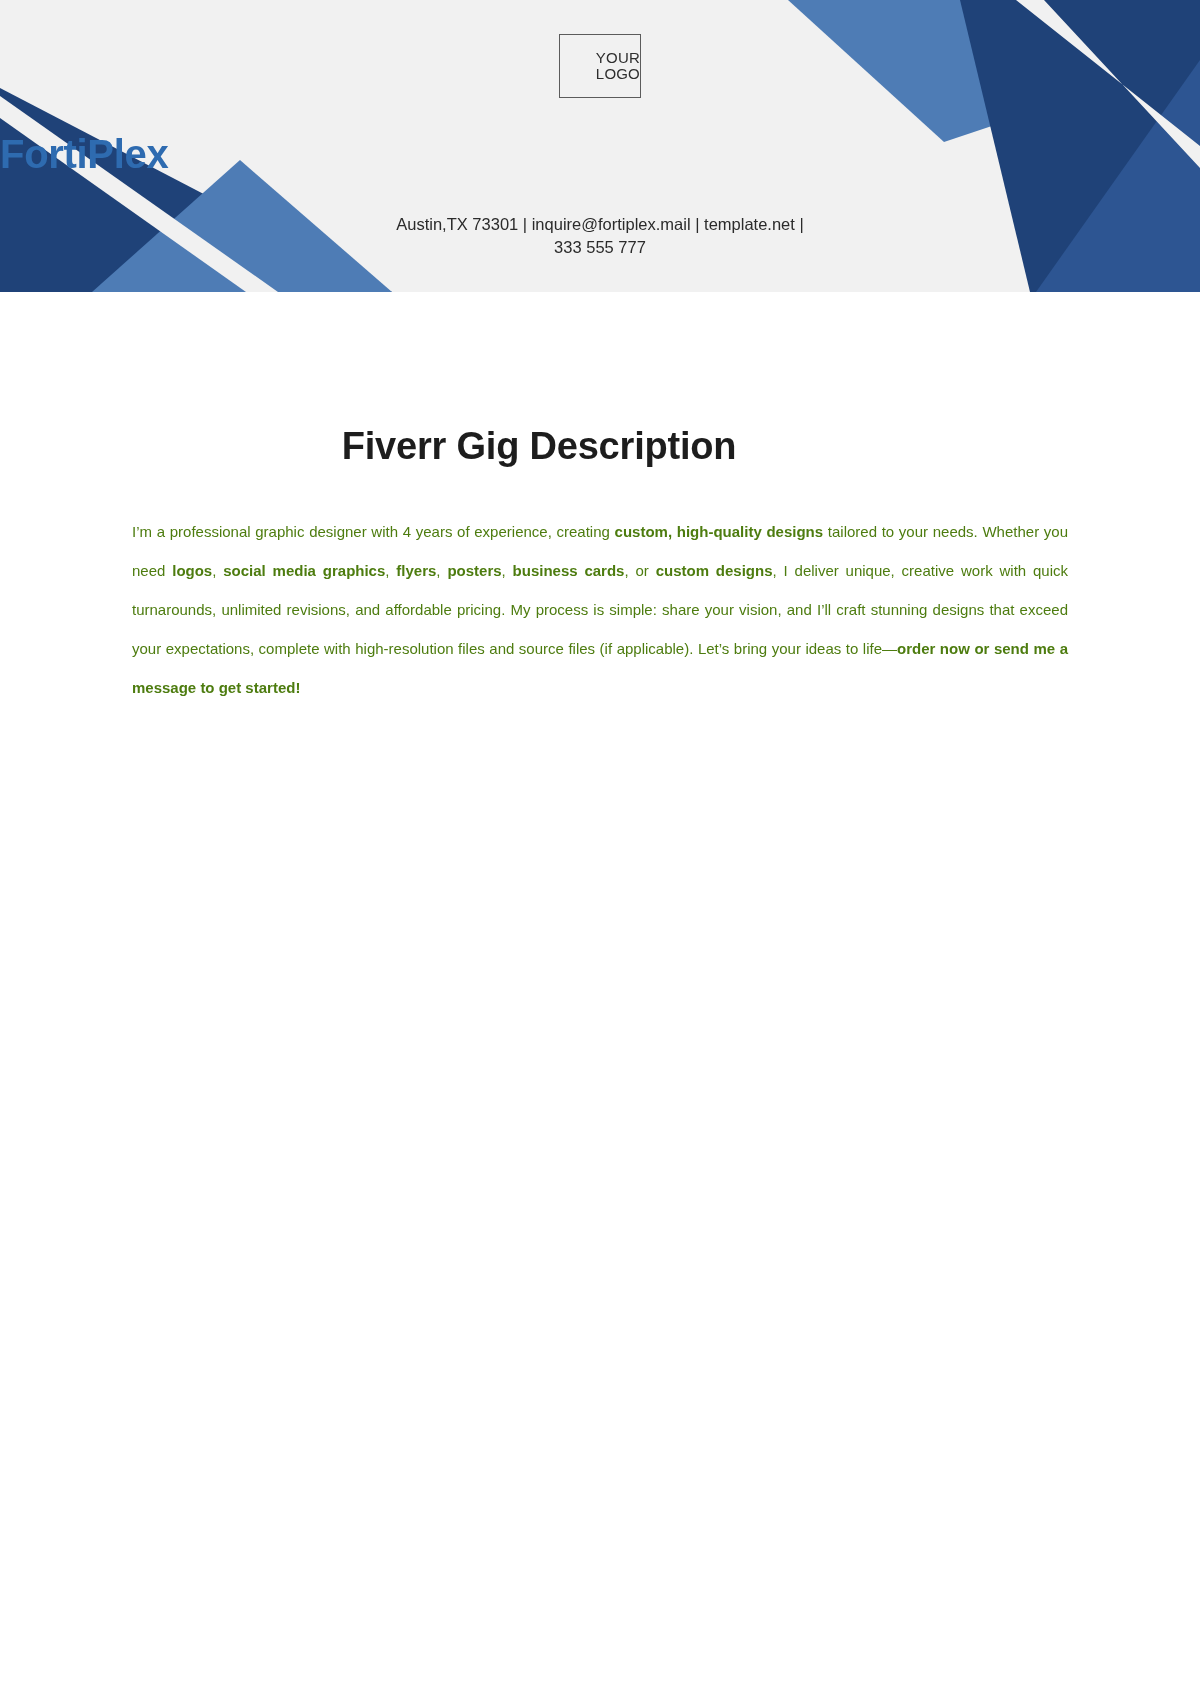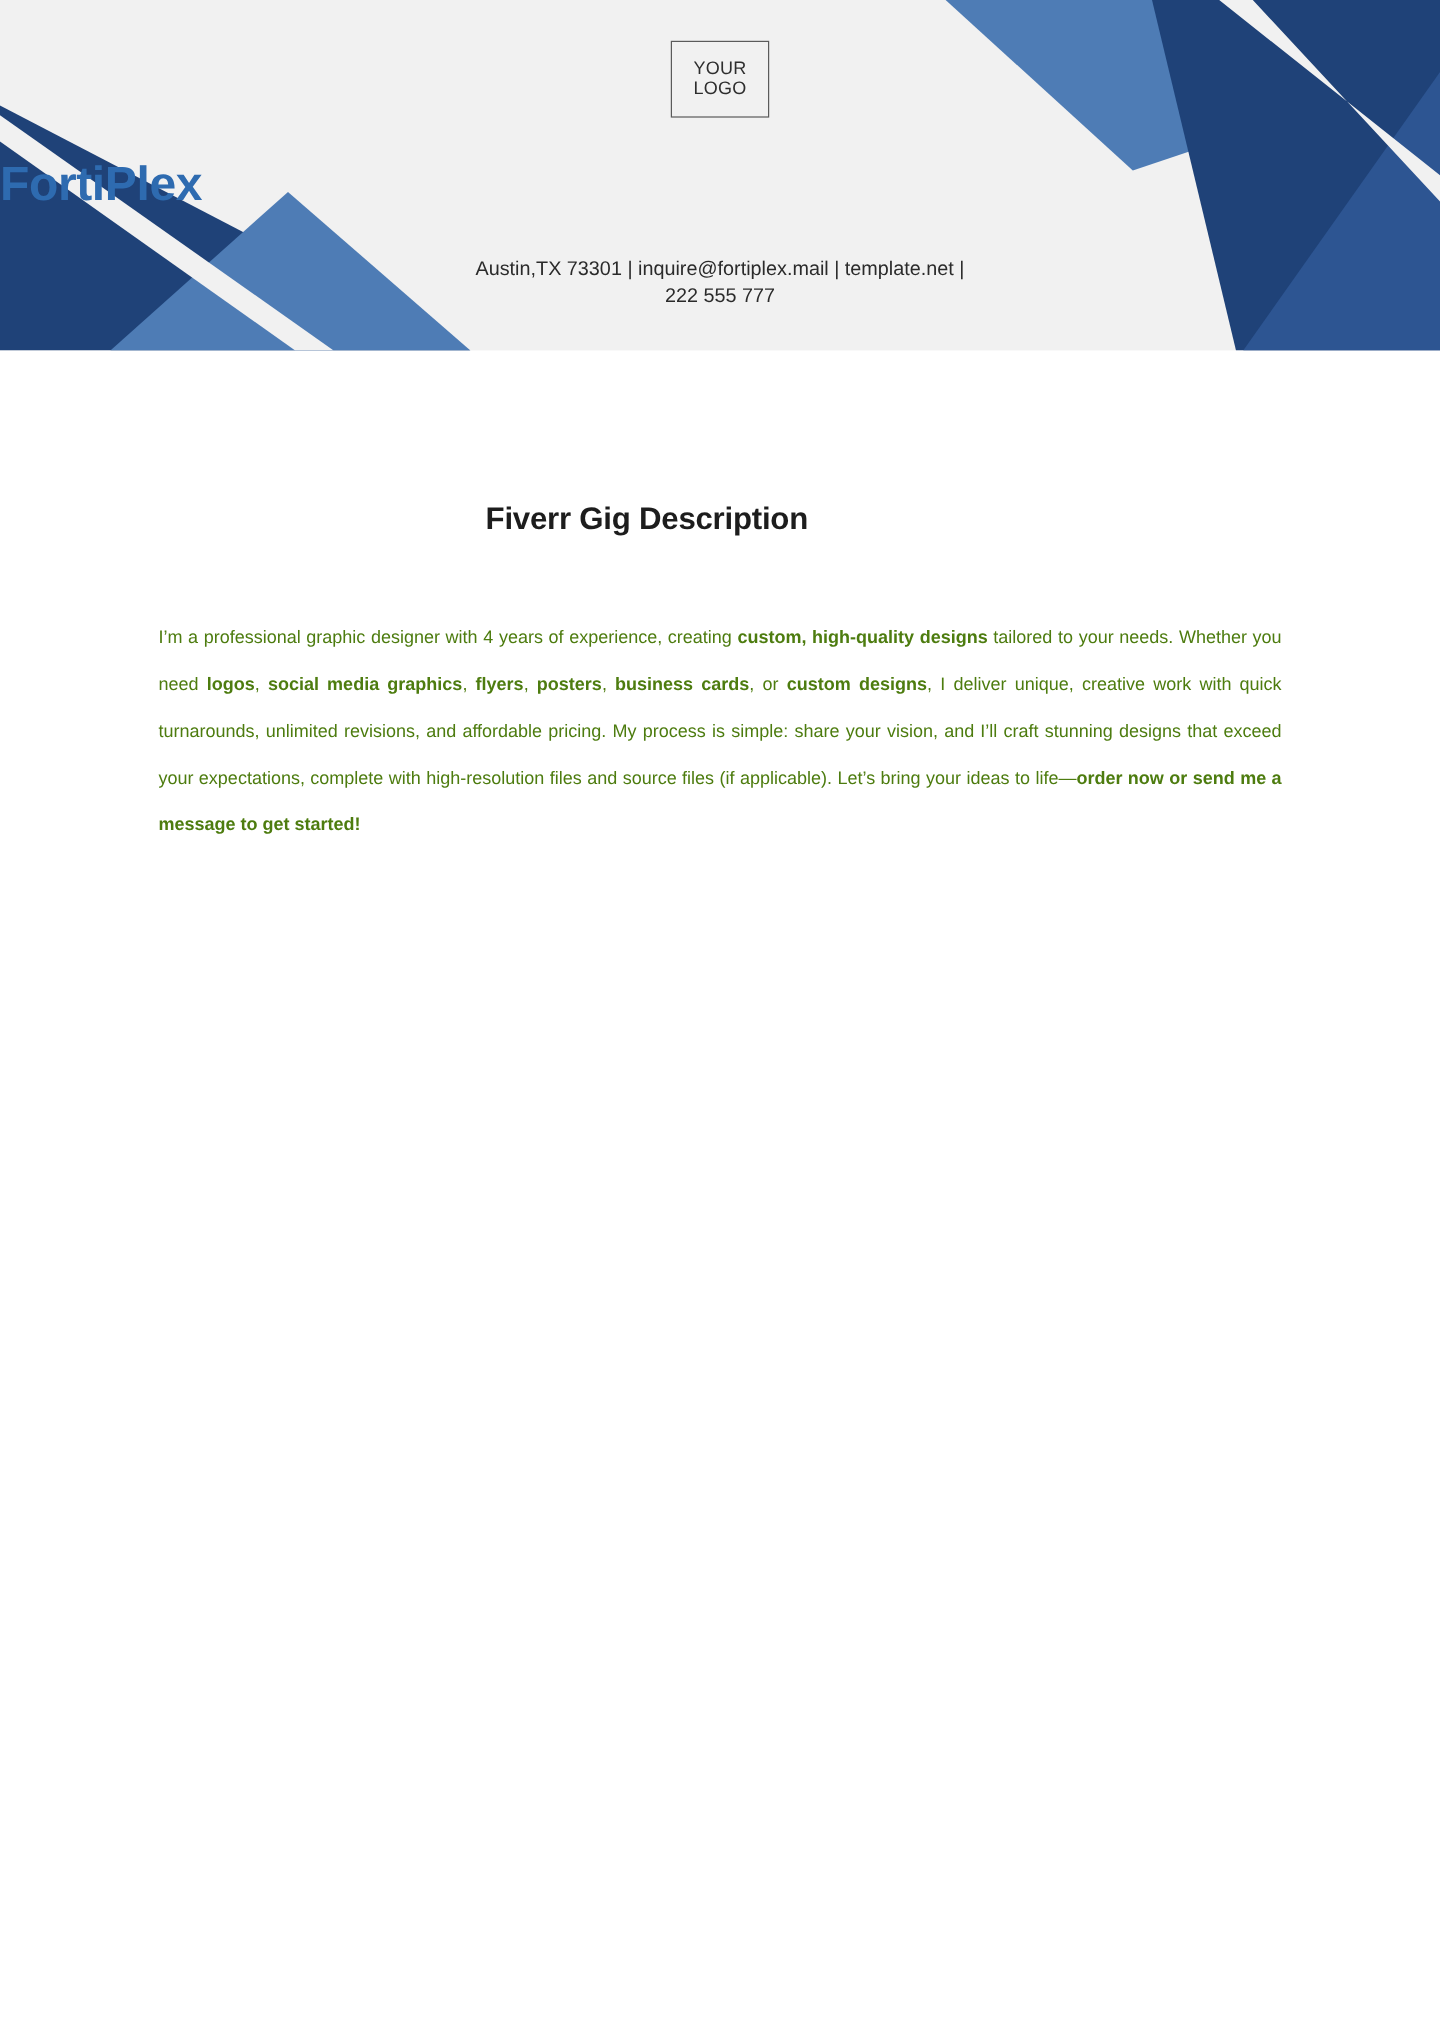--- a/index.html
+++ b/index.html
@@ -54,21 +54,21 @@
     position: absolute;
     top: 34px;
     left: 50%;
     transform: translateX(-50%);
     width: 80px;
     height: 62px;
     border: 1.5px solid #5b5b5b;
     background: #f1f1f1;
     display: flex;
     flex-direction: column;
-    align-items: center;
+    align-items: flex-end;
     justify-content: center;
     line-height: 1.08;
   }
   .logo-box span {
     display: block;
     font-size: 15px;
     letter-spacing: 0.2px;
     color: #2e2e2e;
     font-family: "Liberation Sans", sans-serif;
   }
@@ -96,21 +96,21 @@
     color: #2b2b2b;
   }
 
   
   .doc-title {
     position: absolute;
     top: 400px;
     left: 0;
     width: 1078px;
     text-align: center;
-    font-size: 26px;
+    font-size: 38px;
     font-weight: bold;
     color: #1d1d1d;
     letter-spacing: -0.2px;
   }
 
   .body-copy {
     position: absolute;
     top: 512px;
     left: 132px;
     width: 936px;
@@ -150,21 +150,21 @@
 
     <div class="header-content">
 
       <div class="logo-box">
         <span>YOUR</span>
         <span>LOGO</span>
       </div>
 
       <div class="company-name">FortiPlex</div>
 
-      <div class="company-contact">Austin,TX 73301 | inquire@fortiplex.mail | template.net | 222 555 777</div>
+      <div class="company-contact">Austin,TX 73301 | inquire@fortiplex.mail | template.net | 333 555 777</div>
 
     </div>
   </div>
 
   <h1 class="doc-title">Fiverr Gig Description</h1>
 
   <div class="body-copy" id="body-copy"><span>I’m a professional graphic designer with 4 years of experience, creating </span><b>custom, high-quality designs</b><span> tailored to your needs. Whether you need </span><b>logos</b><span>, </span><b>social media graphics</b><span>, </span><b>flyers</b><span>, </span><b>posters</b><span>, </span><b>business cards</b><span>, or </span><b>custom designs</b><span>, I deliver unique, creative work with quick turnarounds, unlimited revisions, and affordable pricing. My process is simple: share your vision, and I’ll craft stunning designs that exceed your expectations, complete with high-resolution files and source files (if applicable). Let’s bring your ideas to life—</span><b>order now or send me a message to get started!</b></div>
 
 </div>
 

